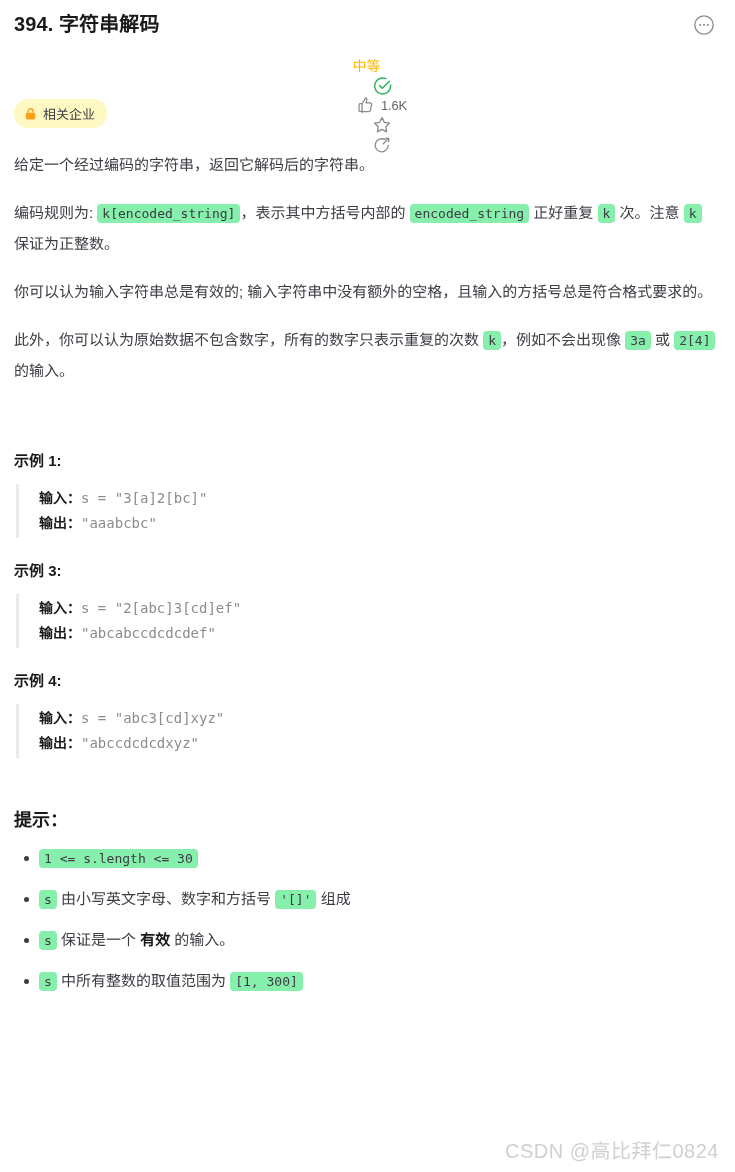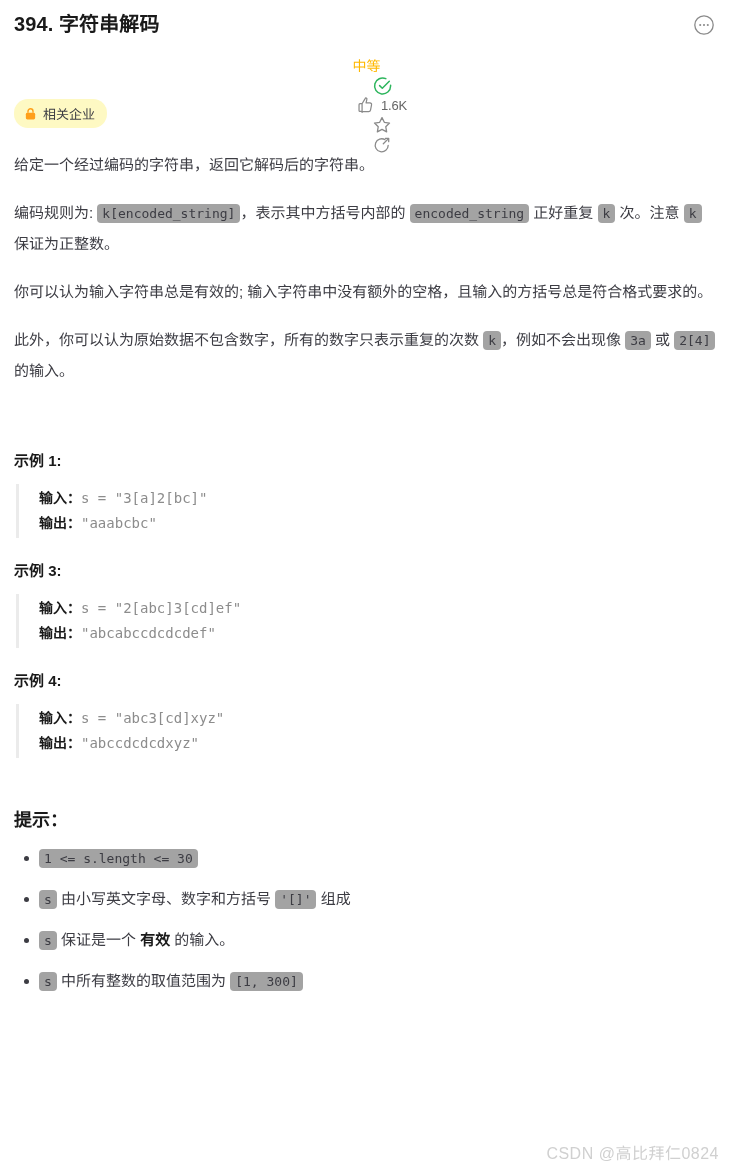--- a/index.html
+++ b/index.html
@@ -101,21 +101,21 @@
   p.para {
     font-size: 15px;
     line-height: 30px;
     color: #3c3c43;
     margin: 0 0 18px 0;
     max-width: 712px;
   }
   code.chip {
     font-family: "DejaVu Sans Mono", "Liberation Mono", monospace;
     font-size: 13px;
-    background: #a3a3a3;
+    background: #86efac;
     border-radius: 4px;
     padding: 2px 5px;
     color: #3c3c43;
     white-space: nowrap;
   }
 
   
   .example { margin-top: 18px; }
   .example-title {
     font-size: 15px;
@@ -175,21 +175,21 @@
     border-radius: 50%;
     background: #3c3c43;
   }
   ul.hints b { color: #1a1a1a; font-weight: bold; }
 
   
   .watermark {
     position: absolute;
     right: 16px;
     bottom: 8px;
-    font-size: 16px;
+    font-size: 20px;
     color: #d0d0d0;
     letter-spacing: 0.5px;
     user-select: none;
   }
 </style>
 </head>
 <body>
 
 <div class="page">
 

